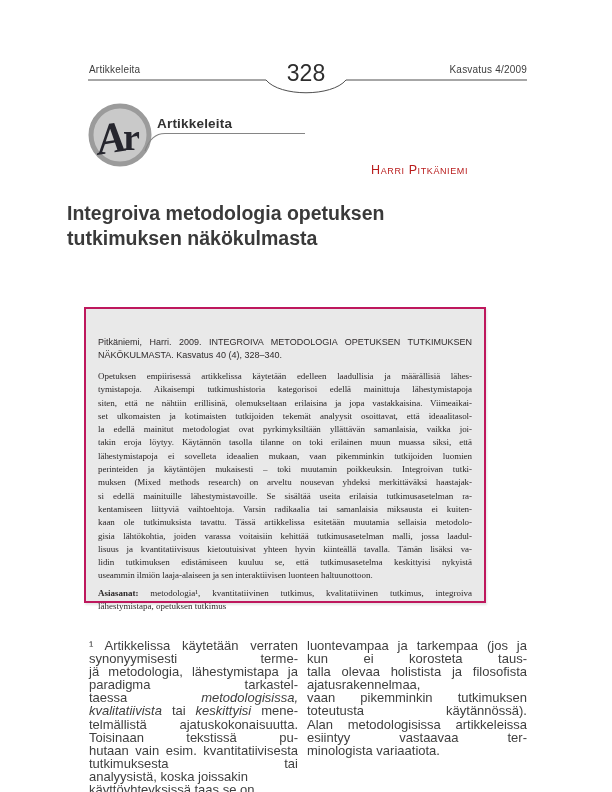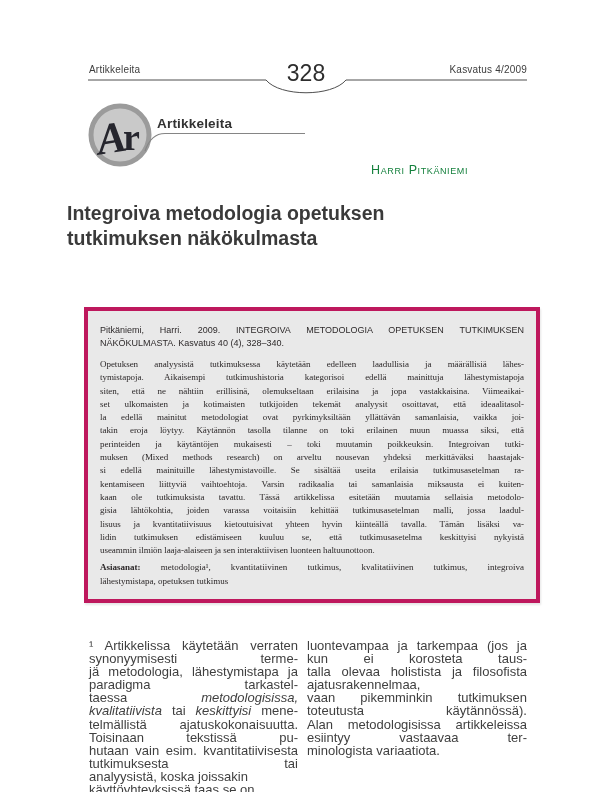--- a/index.html
+++ b/index.html
@@ -39,42 +39,42 @@
     letter-spacing: 0.2px;
     color: #333333;
   }
   .author {
     position: absolute;
     top: 163px;
     right: 144px;
     font-variant: small-caps;
     font-size: 12.5px;
     letter-spacing: 0.6px;
-    color: #15803d;
+    color: #b91c1c;
   }
   .title {
     position: absolute;
     top: 201px;
     right: 125px;
     width: 420px;
     font-size: 19.5px;
     font-weight: bold;
     color: #3a3a3a;
   }
   .title .line { text-align: left; line-height: 24.5px; }
   .abstract-box {
     position: absolute;
     left: 84px;
     top: 307px;
-    width: 456px;
+    width: 402px;
     height: 296px;
     background: #e9e9e9;
-    border: 4px solid #be185d;
+    border: 2px solid #be185d;
     box-shadow: 1px 2px 2px rgba(0,0,0,0.10);
-    padding: 13px 12px 0 12px;
+    padding: 27px 12px 0 12px;
   }
   .citation {
     font-family: "Liberation Sans", sans-serif;
     font-size: 9px;
     line-height: 12.5px;
     color: #2e2a2b;
     margin-bottom: 9px;
   }
   .abs-body {
     font-family: "Liberation Serif", serif;
@@ -130,26 +130,27 @@
       <div class="line"><span>Integroiva metodologia opetuksen</span></div>
       <div class="line"><span>tutkimuksen näkökulmasta</span></div>
     </div>
 
   <div class="abstract-box" style="background: rgb(233, 233, 233);">
     <div class="citation jlines">
         <div class="line"><span>Pitkäniemi, Harri. 2009. INTEGROIVA METODOLOGIA OPETUKSEN TUTKIMUKSEN</span></div>
         <div class="line"><span>NÄKÖKULMASTA. Kasvatus 40 (4), 328–340.</span></div>
       </div>
     <div class="abs-body jlines">
-        <div class="line"><span>Opetuksen analyysistä tutkimuksessa käytetään edelleen laadullisia ja määrällisiä lähes-</span></div>
+        <div class="line"><span>Opetuksen empiirisessä artikkelissa käytetään edelleen laadullisia ja määrällisiä lähes-</span></div>
         <div class="line"><span>tymistapoja. Aikaisempi tutkimushistoria kategorisoi edellä mainittuja lähestymistapoja</span></div>
         <div class="line"><span>siten, että ne nähtiin erillisinä, olemukseltaan erilaisina ja jopa vastakkaisina. Viimeaikai-</span></div>
         <div class="line"><span>set ulkomaisten ja kotimaisten tutkijoiden tekemät analyysit osoittavat, että ideaalitasol-</span></div>
         <div class="line"><span>la edellä mainitut metodologiat ovat pyrkimyksiltään yllättävän samanlaisia, vaikka joi-</span></div>
         <div class="line"><span>takin eroja löytyy. Käytännön tasolla tilanne on toki erilainen muun muassa siksi, että</span></div>
+        <div class="line"><span>lähestymistapoja ei sovelleta ideaalien mukaan, vaan pikemminkin tutkijoiden luomien</span></div>
         <div class="line"><span>perinteiden ja käytäntöjen mukaisesti – toki muutamin poikkeuksin. Integroivan tutki-</span></div>
         <div class="line"><span>muksen (Mixed methods research) on arveltu nousevan yhdeksi merkittäväksi haastajak-</span></div>
         <div class="line"><span>si edellä mainituille lähestymistavoille. Se sisältää useita erilaisia tutkimusasetelman ra-</span></div>
         <div class="line"><span>kentamiseen liittyviä vaihtoehtoja. Varsin radikaalia tai samanlaisia miksausta ei kuiten-</span></div>
         <div class="line"><span>kaan ole tutkimuksista tavattu. Tässä artikkelissa esitetään muutamia sellaisia metodolo-</span></div>
         <div class="line"><span>gisia lähtökohtia, joiden varassa voitaisiin kehittää tutkimusasetelman malli, jossa laadul-</span></div>
         <div class="line"><span>lisuus ja kvantitatiivisuus kietoutuisivat yhteen hyvin kiinteällä tavalla. Tämän lisäksi va-</span></div>
         <div class="line"><span>lidin tutkimuksen edistämiseen kuuluu se, että tutkimusasetelma keskittyisi nykyistä</span></div>
         <div class="line"><span>useammin ilmiön laaja-alaiseen ja sen interaktiivisen luonteen haltuunottoon.</span></div>
       </div>

